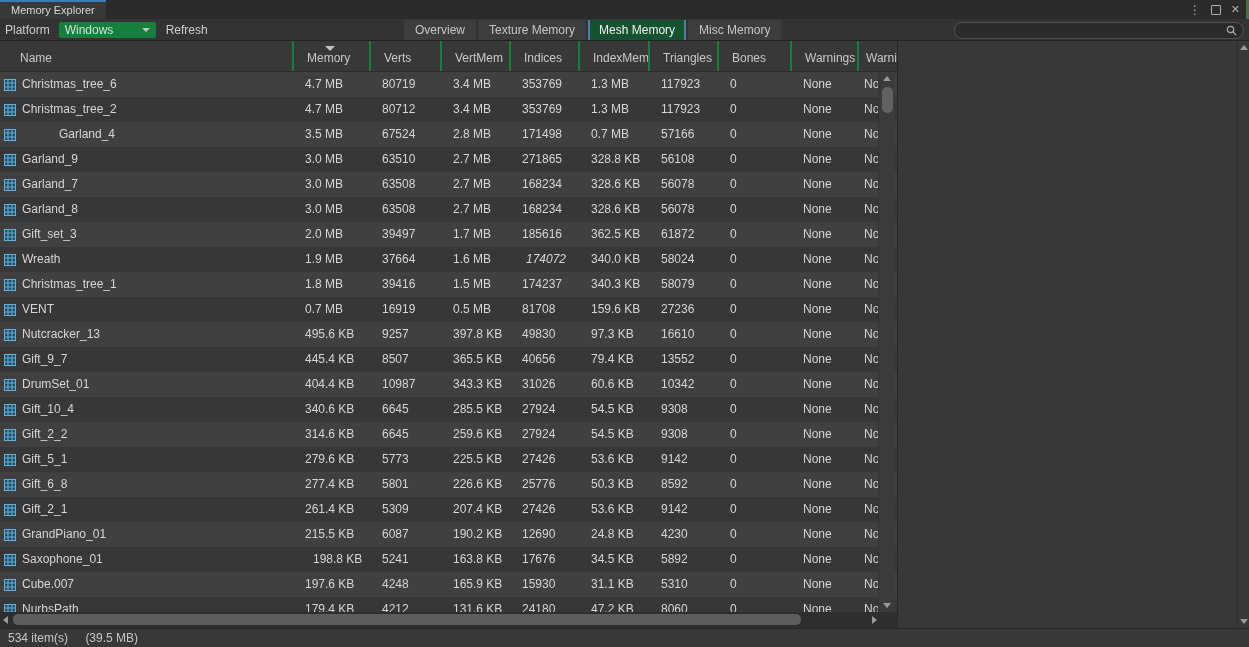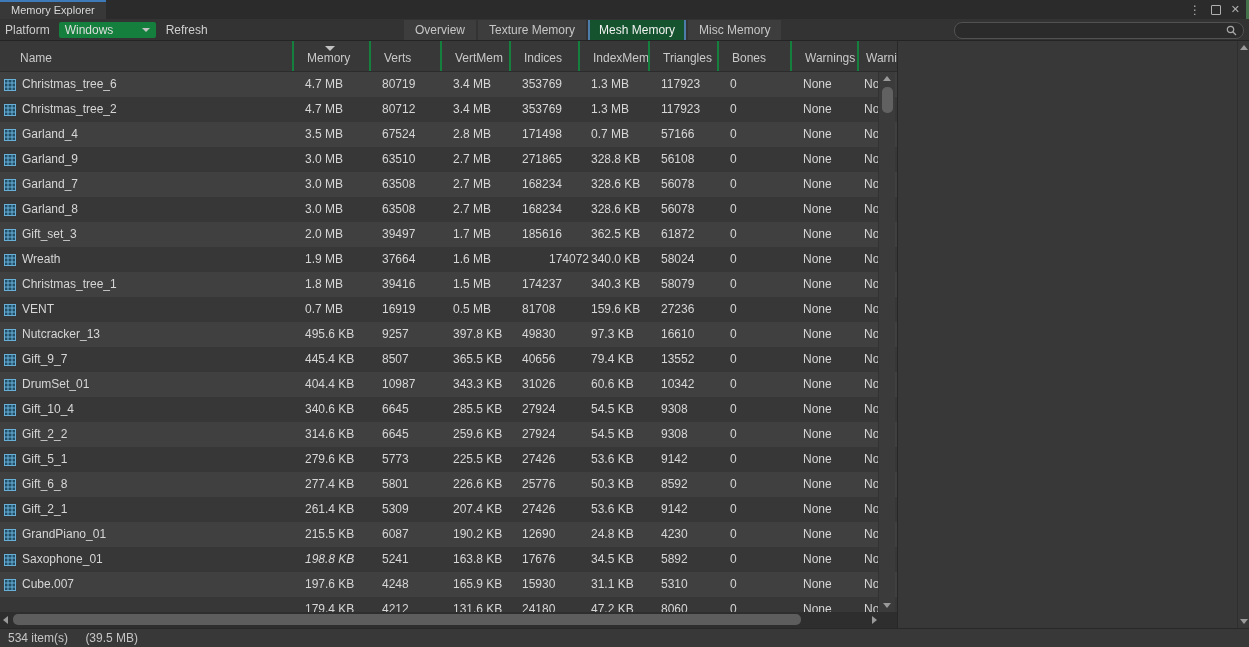--- a/index.html
+++ b/index.html
@@ -174,21 +174,21 @@
       <div class="cell" style="left: 369px; width: 71px; padding-left: 13px;">80712</div>
       <div class="cell" style="left: 440px; width: 69px; padding-left: 13px;">3.4 MB</div>
       <div class="cell" style="left: 509px; width: 69px; padding-left: 13px;">353769</div>
       <div class="cell" style="left: 578px; width: 70px; padding-left: 13px;">1.3 MB</div>
       <div class="cell" style="left: 648px; width: 69px; padding-left: 13px;">117923</div>
       <div class="cell" style="left: 717px; width: 73px; padding-left: 13px;">0</div>
       <div class="cell" style="left: 790px; width: 67px; padding-left: 13px;">None</div>
       <div class="cell" style="left: 857px; width: 45px; padding-left: 7px;">None</div>
     </div>
     <div class="row">
-      <div class="cell namecell" style="left: 0px; width: 292px; padding-left: 4px;">
+      <div class="cell namecell" style="left: 0px; width: 292px; padding-left: 4px; gap: 37px;">
         <svg class="mesh-ic" width="12" height="12" viewBox="0 0 12 12">
           <rect x="0.5" y="0.5" width="11" height="11" fill="#214d66" stroke="#69b0d8" stroke-width="1"></rect>
           <path d="M4 0 V12 M8 0 V12 M0 4 H12 M0 8 H12" stroke="#69b0d8" stroke-width="1" fill="none"></path>
         </svg>
         <span>Garland_4</span>
       </div>
       <div class="cell" style="left: 292px; width: 77px; padding-left: 13px;">3.5 MB</div>
       <div class="cell" style="left: 369px; width: 71px; padding-left: 13px;">67524</div>
       <div class="cell" style="left: 440px; width: 69px; padding-left: 13px;">2.8 MB</div>
       <div class="cell" style="left: 509px; width: 69px; padding-left: 13px;">171498</div>
@@ -274,21 +274,21 @@
       <div class="cell namecell" style="left: 0px; width: 292px; padding-left: 4px;">
         <svg class="mesh-ic" width="12" height="12" viewBox="0 0 12 12">
           <rect x="0.5" y="0.5" width="11" height="11" fill="#214d66" stroke="#69b0d8" stroke-width="1"></rect>
           <path d="M4 0 V12 M8 0 V12 M0 4 H12 M0 8 H12" stroke="#69b0d8" stroke-width="1" fill="none"></path>
         </svg>
         <span>Wreath</span>
       </div>
       <div class="cell" style="left: 292px; width: 77px; padding-left: 13px;">1.9 MB</div>
       <div class="cell" style="left: 369px; width: 71px; padding-left: 13px;">37664</div>
       <div class="cell" style="left: 440px; width: 69px; padding-left: 13px;">1.6 MB</div>
-      <div class="cell" style="left: 536px; width: 69px; padding-left: 13px;">174072</div>
+      <div class="cell" style="left: 513px; width: 69px; padding-left: 13px; font-style: italic;">174072</div>
       <div class="cell" style="left: 578px; width: 70px; padding-left: 13px;">340.0 KB</div>
       <div class="cell" style="left: 648px; width: 69px; padding-left: 13px;">58024</div>
       <div class="cell" style="left: 717px; width: 73px; padding-left: 13px;">0</div>
       <div class="cell" style="left: 790px; width: 67px; padding-left: 13px;">None</div>
       <div class="cell" style="left: 857px; width: 45px; padding-left: 7px;">None</div>
     </div>
     <div class="row">
       <div class="cell namecell" style="left: 0px; width: 292px; padding-left: 4px;">
         <svg class="mesh-ic" width="12" height="12" viewBox="0 0 12 12">
           <rect x="0.5" y="0.5" width="11" height="11" fill="#214d66" stroke="#69b0d8" stroke-width="1"></rect>
@@ -487,21 +487,21 @@
       <div class="cell" style="left: 857px; width: 45px; padding-left: 7px;">None</div>
     </div>
     <div class="row">
       <div class="cell namecell" style="left: 0px; width: 292px; padding-left: 4px;">
         <svg class="mesh-ic" width="12" height="12" viewBox="0 0 12 12">
           <rect x="0.5" y="0.5" width="11" height="11" fill="#214d66" stroke="#69b0d8" stroke-width="1"></rect>
           <path d="M4 0 V12 M8 0 V12 M0 4 H12 M0 8 H12" stroke="#69b0d8" stroke-width="1" fill="none"></path>
         </svg>
         <span>Saxophone_01</span>
       </div>
-      <div class="cell" style="left: 292px; width: 77px; padding-left: 13px; font-style: italic;">198.8 KB</div>
+      <div class="cell" style="left: 300px; width: 77px; padding-left: 13px;">198.8 KB</div>
       <div class="cell" style="left: 369px; width: 71px; padding-left: 13px;">5241</div>
       <div class="cell" style="left: 440px; width: 69px; padding-left: 13px;">163.8 KB</div>
       <div class="cell" style="left: 509px; width: 69px; padding-left: 13px;">17676</div>
       <div class="cell" style="left: 578px; width: 70px; padding-left: 13px;">34.5 KB</div>
       <div class="cell" style="left: 648px; width: 69px; padding-left: 13px;">5892</div>
       <div class="cell" style="left: 717px; width: 73px; padding-left: 13px;">0</div>
       <div class="cell" style="left: 790px; width: 67px; padding-left: 13px;">None</div>
       <div class="cell" style="left: 857px; width: 45px; padding-left: 7px;">None</div>
     </div>
     <div class="row">
@@ -516,20 +516,27 @@
       <div class="cell" style="left: 369px; width: 71px; padding-left: 13px;">4248</div>
       <div class="cell" style="left: 440px; width: 69px; padding-left: 13px;">165.9 KB</div>
       <div class="cell" style="left: 509px; width: 69px; padding-left: 13px;">15930</div>
       <div class="cell" style="left: 578px; width: 70px; padding-left: 13px;">31.1 KB</div>
       <div class="cell" style="left: 648px; width: 69px; padding-left: 13px;">5310</div>
       <div class="cell" style="left: 717px; width: 73px; padding-left: 13px;">0</div>
       <div class="cell" style="left: 790px; width: 67px; padding-left: 13px;">None</div>
       <div class="cell" style="left: 857px; width: 45px; padding-left: 7px;">None</div>
     </div>
     <div class="row">
+      <div class="cell namecell" style="left: 0px; width: 292px; padding-left: 4px;">
+        <svg class="mesh-ic" width="12" height="12" viewBox="0 0 12 12">
+          <rect x="0.5" y="0.5" width="11" height="11" fill="#214d66" stroke="#69b0d8" stroke-width="1"></rect>
+          <path d="M4 0 V12 M8 0 V12 M0 4 H12 M0 8 H12" stroke="#69b0d8" stroke-width="1" fill="none"></path>
+        </svg>
+        <span>NurbsPath</span>
+      </div>
       <div class="cell" style="left: 292px; width: 77px; padding-left: 13px;">179.4 KB</div>
       <div class="cell" style="left: 369px; width: 71px; padding-left: 13px;">4212</div>
       <div class="cell" style="left: 440px; width: 69px; padding-left: 13px;">131.6 KB</div>
       <div class="cell" style="left: 509px; width: 69px; padding-left: 13px;">24180</div>
       <div class="cell" style="left: 578px; width: 70px; padding-left: 13px;">47.2 KB</div>
       <div class="cell" style="left: 648px; width: 69px; padding-left: 13px;">8060</div>
       <div class="cell" style="left: 717px; width: 73px; padding-left: 13px;">0</div>
       <div class="cell" style="left: 790px; width: 67px; padding-left: 13px;">None</div>
       <div class="cell" style="left: 857px; width: 45px; padding-left: 7px;">None</div>
     </div>

